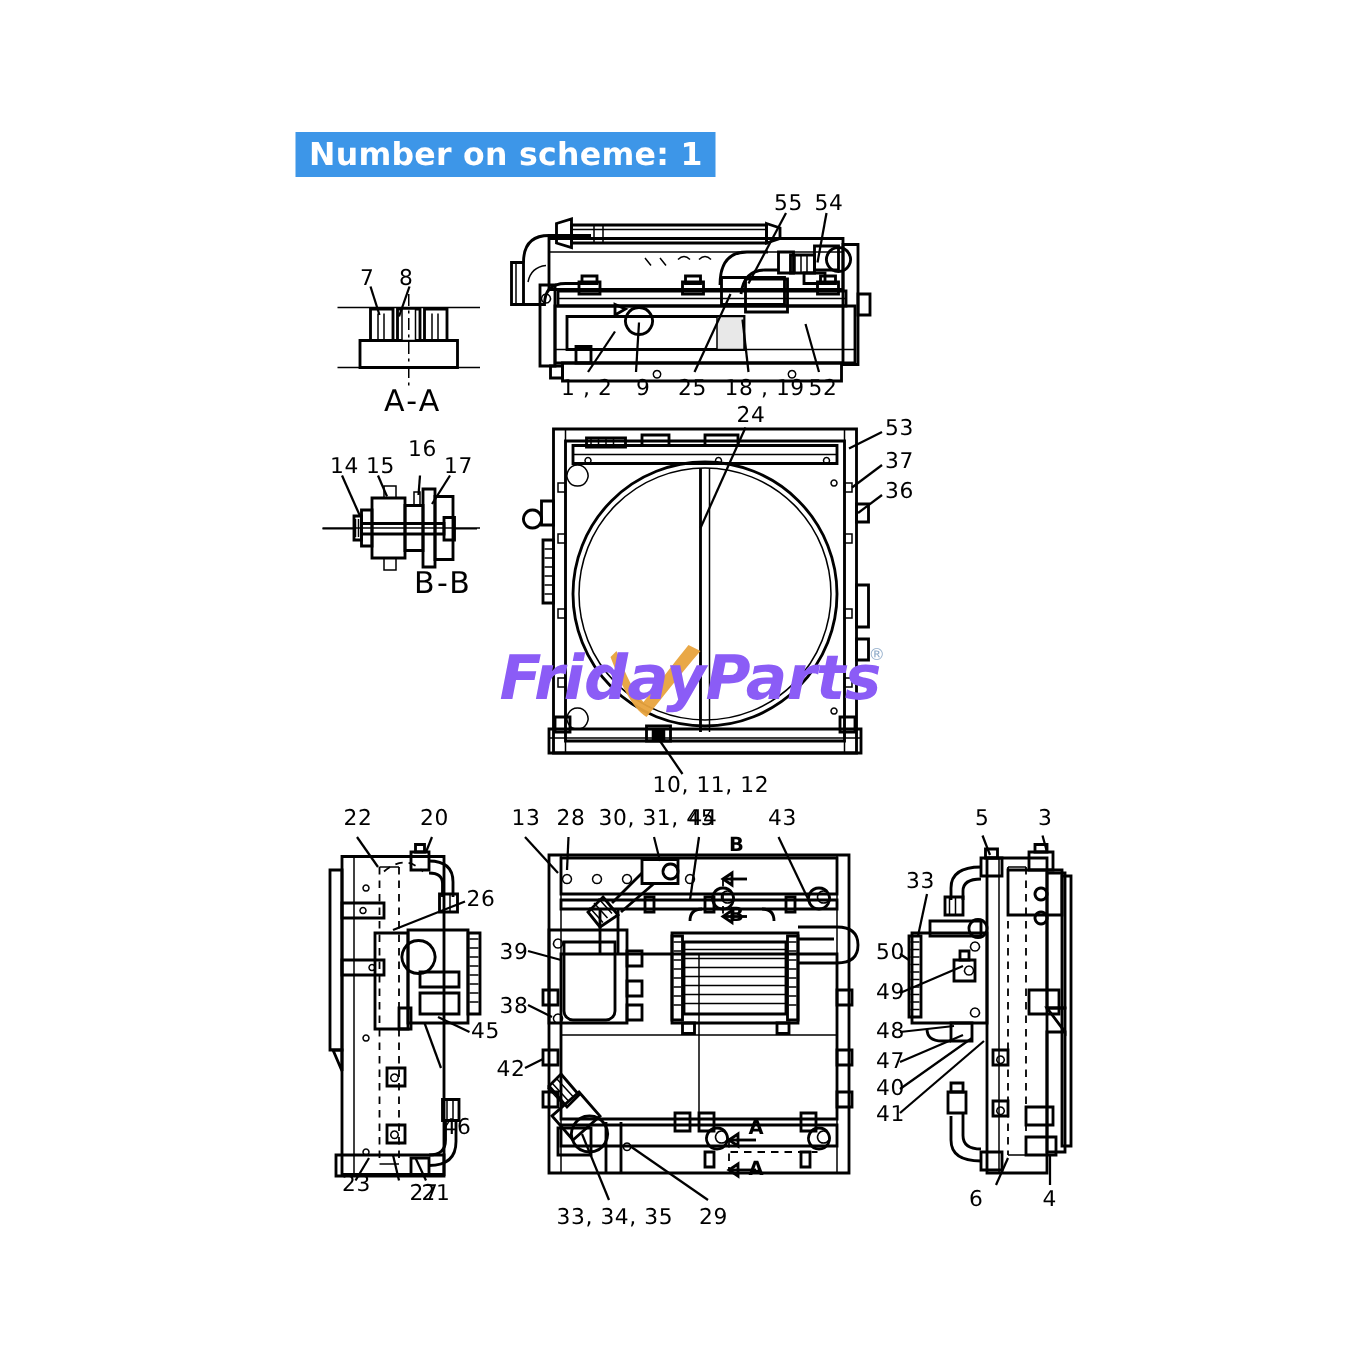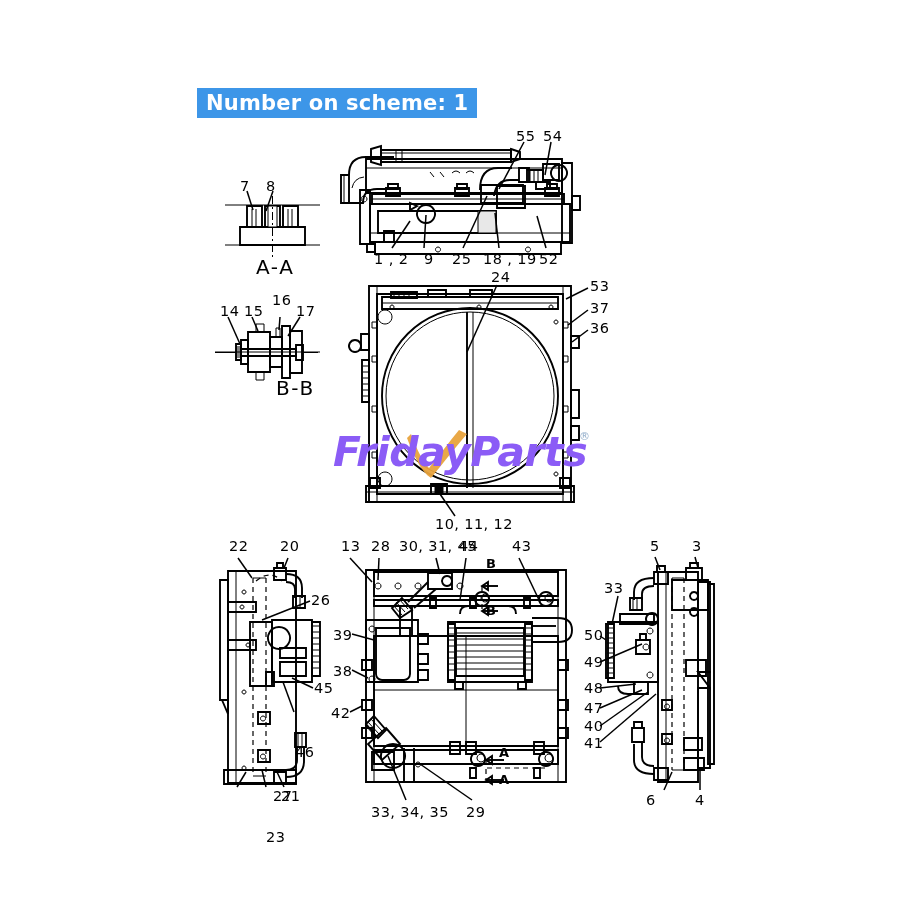--- a/index.html
+++ b/index.html
@@ -473,21 +473,21 @@
   <div class="lbl" style="left:590px;top:279px;">53</div>
   <div class="lbl" style="left:590px;top:301px;">37</div>
   <div class="lbl" style="left:590px;top:321px;">36</div>
   <div class="lbl" style="left:435px;top:517px;">10, 11, 12</div>
 
   <div class="lbl" style="left:229px;top:539px;">22</div>
   <div class="lbl" style="left:280px;top:539px;">20</div>
   <div class="lbl" style="left:311px;top:593px;">26</div>
   <div class="lbl" style="left:314px;top:681px;">45</div>
   <div class="lbl" style="left:295px;top:705px;margin-top:40px;">46</div>
-  <div class="lbl" style="left:228px;top:830px;margin-left:38px;">23</div>
+  <div class="lbl" style="left:228px;top:783px;">23</div>
   <div class="lbl" style="left:273px;top:789px;">27</div>
   <div class="lbl" style="left:281px;top:789px;text-align:right;">21</div>
 
   <div class="lbl" style="left:341px;top:539px;">13</div>
   <div class="lbl" style="left:371px;top:539px;">28</div>
   <div class="lbl" style="left:399px;top:539px;">30, 31, 45</div>
   <div class="lbl" style="left:459px;top:539px;">44</div>
   <div class="lbl" style="left:512px;top:539px;">43</div>
   <div class="lbl" style="left:333px;top:628px;">39</div>
   <div class="lbl" style="left:333px;top:664px;">38</div>

